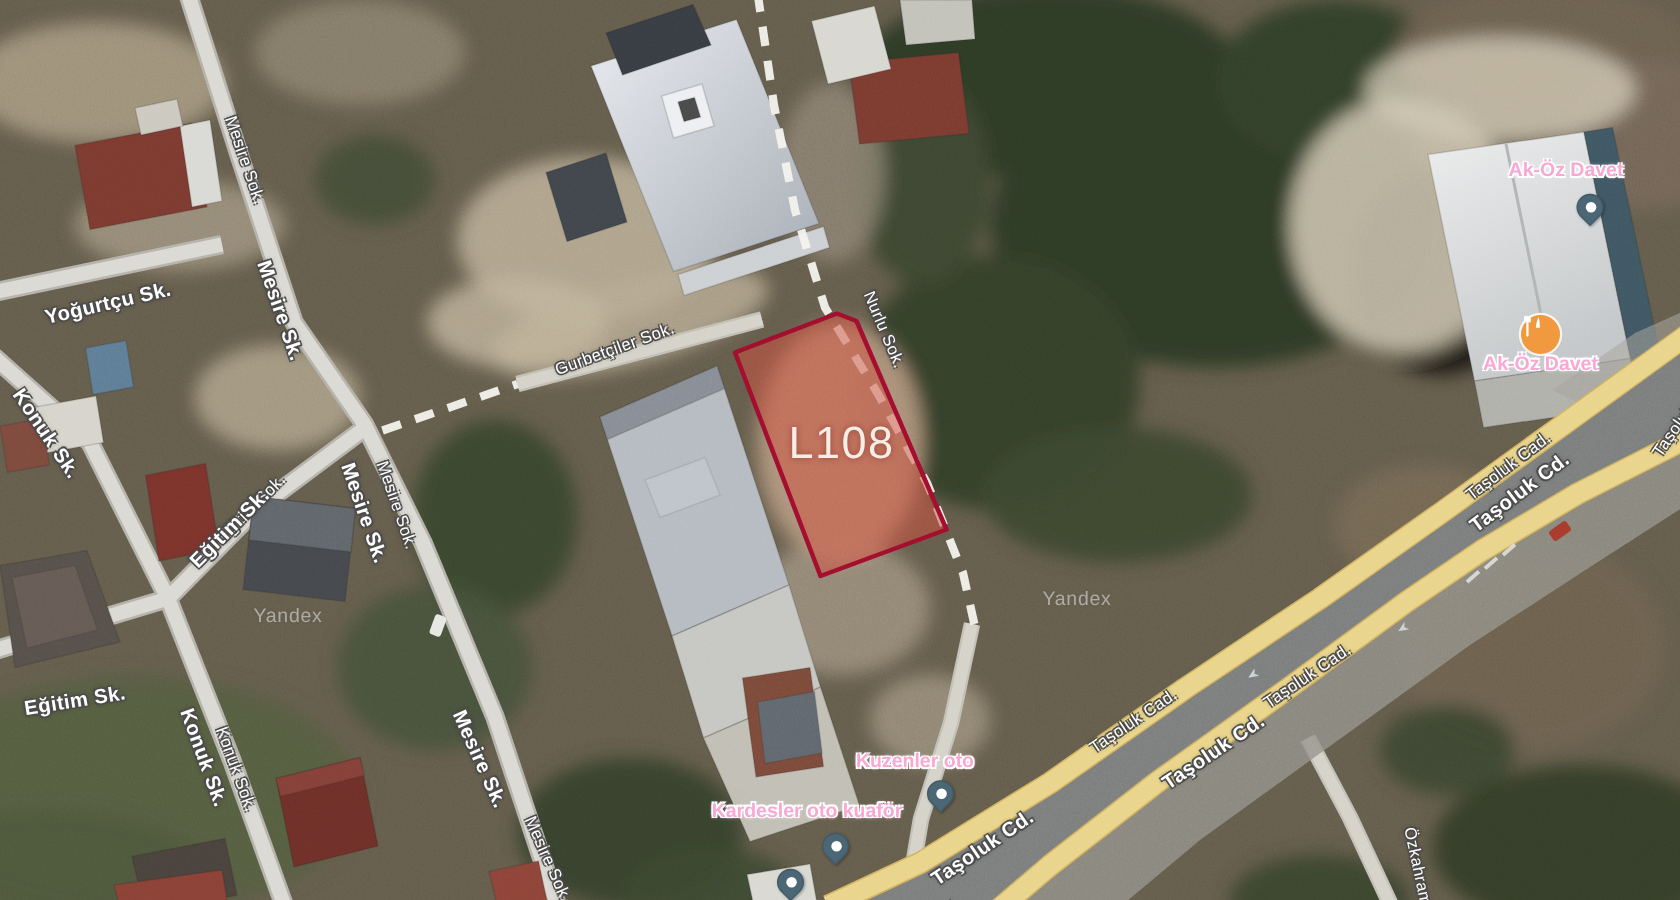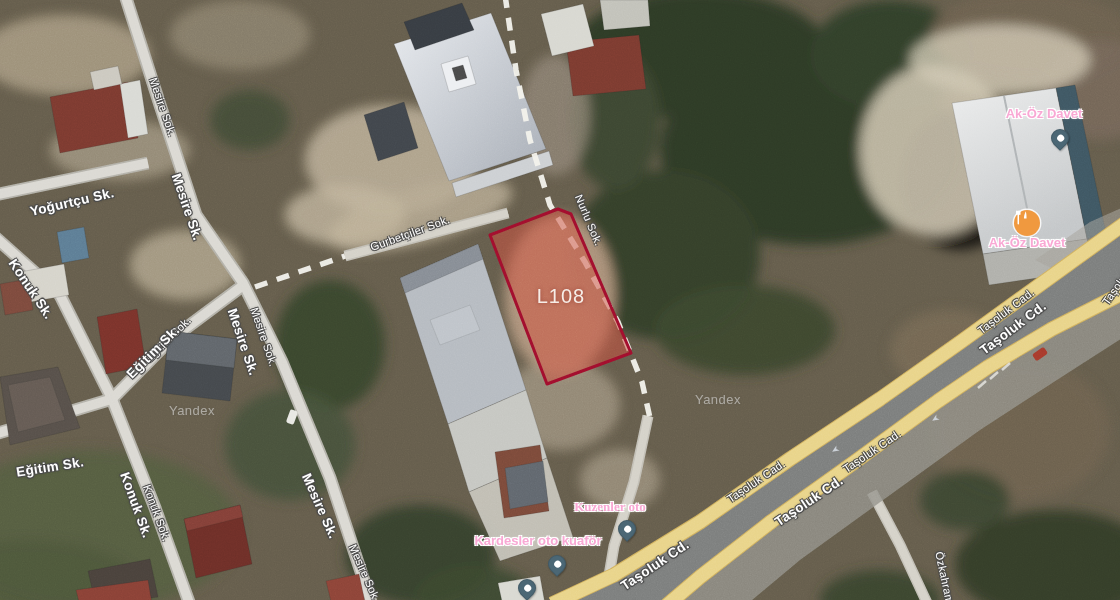--- a/index.html
+++ b/index.html
@@ -17,21 +17,21 @@
   .thin{font-size:11px;font-weight:400;}
   .bold{font-size:13.5px;font-weight:700;}
   .poi{
     font-size:13px;font-weight:700;color:#f9a8d4;
     text-shadow:-1px -1px 0 #fff,1px -1px 0 #fff,-1px 1px 0 #fff,1px 1px 0 #fff,0 0 3px #fff;
   }
   .wm{font-size:13px;font-weight:400;color:rgba(255,255,255,.48);letter-spacing:.5px;
       text-shadow:0 0 2px rgba(80,80,80,.35);}
   .parcel-label{
     position:absolute;transform:translate(-50%,-50%);
-    font-size:20px;color:#f6ede7;letter-spacing:1px;
+    font-size:30px;color:#f6ede7;letter-spacing:1px;
     text-shadow:0 0 4px rgba(120,30,25,.55);
     text-align:right;
   }
   .pin-wrap{position:absolute;width:20px;height:26px;transform:translate(-50%,-88%);}
   .pin{
     position:absolute;left:1px;top:1px;width:18px;height:18px;background:#4b6775;
     border-radius:50% 50% 50% 0;transform:rotate(-45deg);
     box-shadow:0 1px 2px rgba(0,0,0,.35), inset 0 0 0 1px rgba(0,0,0,.12);
   }
   .pin::after{content:'';position:absolute;width:7px;height:7px;border-radius:50%;
@@ -232,21 +232,21 @@
         <div class="pin"></div>
       </div>
       <div class="pin-wrap" style="left: 557px; top: 577px;">
         <div class="pin"></div>
       </div>
       <div class="pin-wrap" style="left: 527px; top: 601px;">
         <div class="pin"></div>
       </div>
       <div class="lbl poi" style="left: 1044px; top: 113px;">Ak-Öz Davet</div>
       <div class="lbl poi" style="left: 1027px; top: 242px;">Ak-Öz Davet</div>
-      <div class="lbl poi" style="left: 610px; top: 507px; font-family: Liberation Serif, serif;">Kuzenler oto</div>
+      <div class="lbl poi" style="left: 610px; top: 507px;">Kuzenler oto</div>
       <div class="lbl poi" style="left: 516px; top: 540px; padding-left: 44px;">Kardesler oto kuaför</div>
       <div class="lbl street thin" style="left: 163px; top: 107px; --r: 71deg;">Mesire Sok.</div>
       <div class="lbl street bold" style="left: 187px; top: 207px; --r: 71deg;">Mesire Sk.</div>
       <div class="lbl street bold" style="left: 72px; top: 202px; --r: -13deg;">Yoğurtçu Sk.</div>
       <div class="lbl street bold" style="left: 31px; top: 289px; --r: 56deg;">Konuk Sk.</div>
       <div class="lbl street thin" style="left: 168px; top: 339px; --r: -45deg;">Eğitim Sok.</div>
       <div class="lbl street bold" style="left: 153px; top: 352px; --r: -45deg;">Eğitim Sk.</div>
       <div class="lbl street bold" style="left: 243px; top: 342px; --r: 71deg;">Mesire Sk.</div>
       <div class="lbl street thin" style="left: 264px; top: 337px; --r: 71deg;">Mesire Sok.</div>
       <div class="lbl street bold" style="left: 50px; top: 467px; --r: -9deg;">Eğitim Sk.</div>

